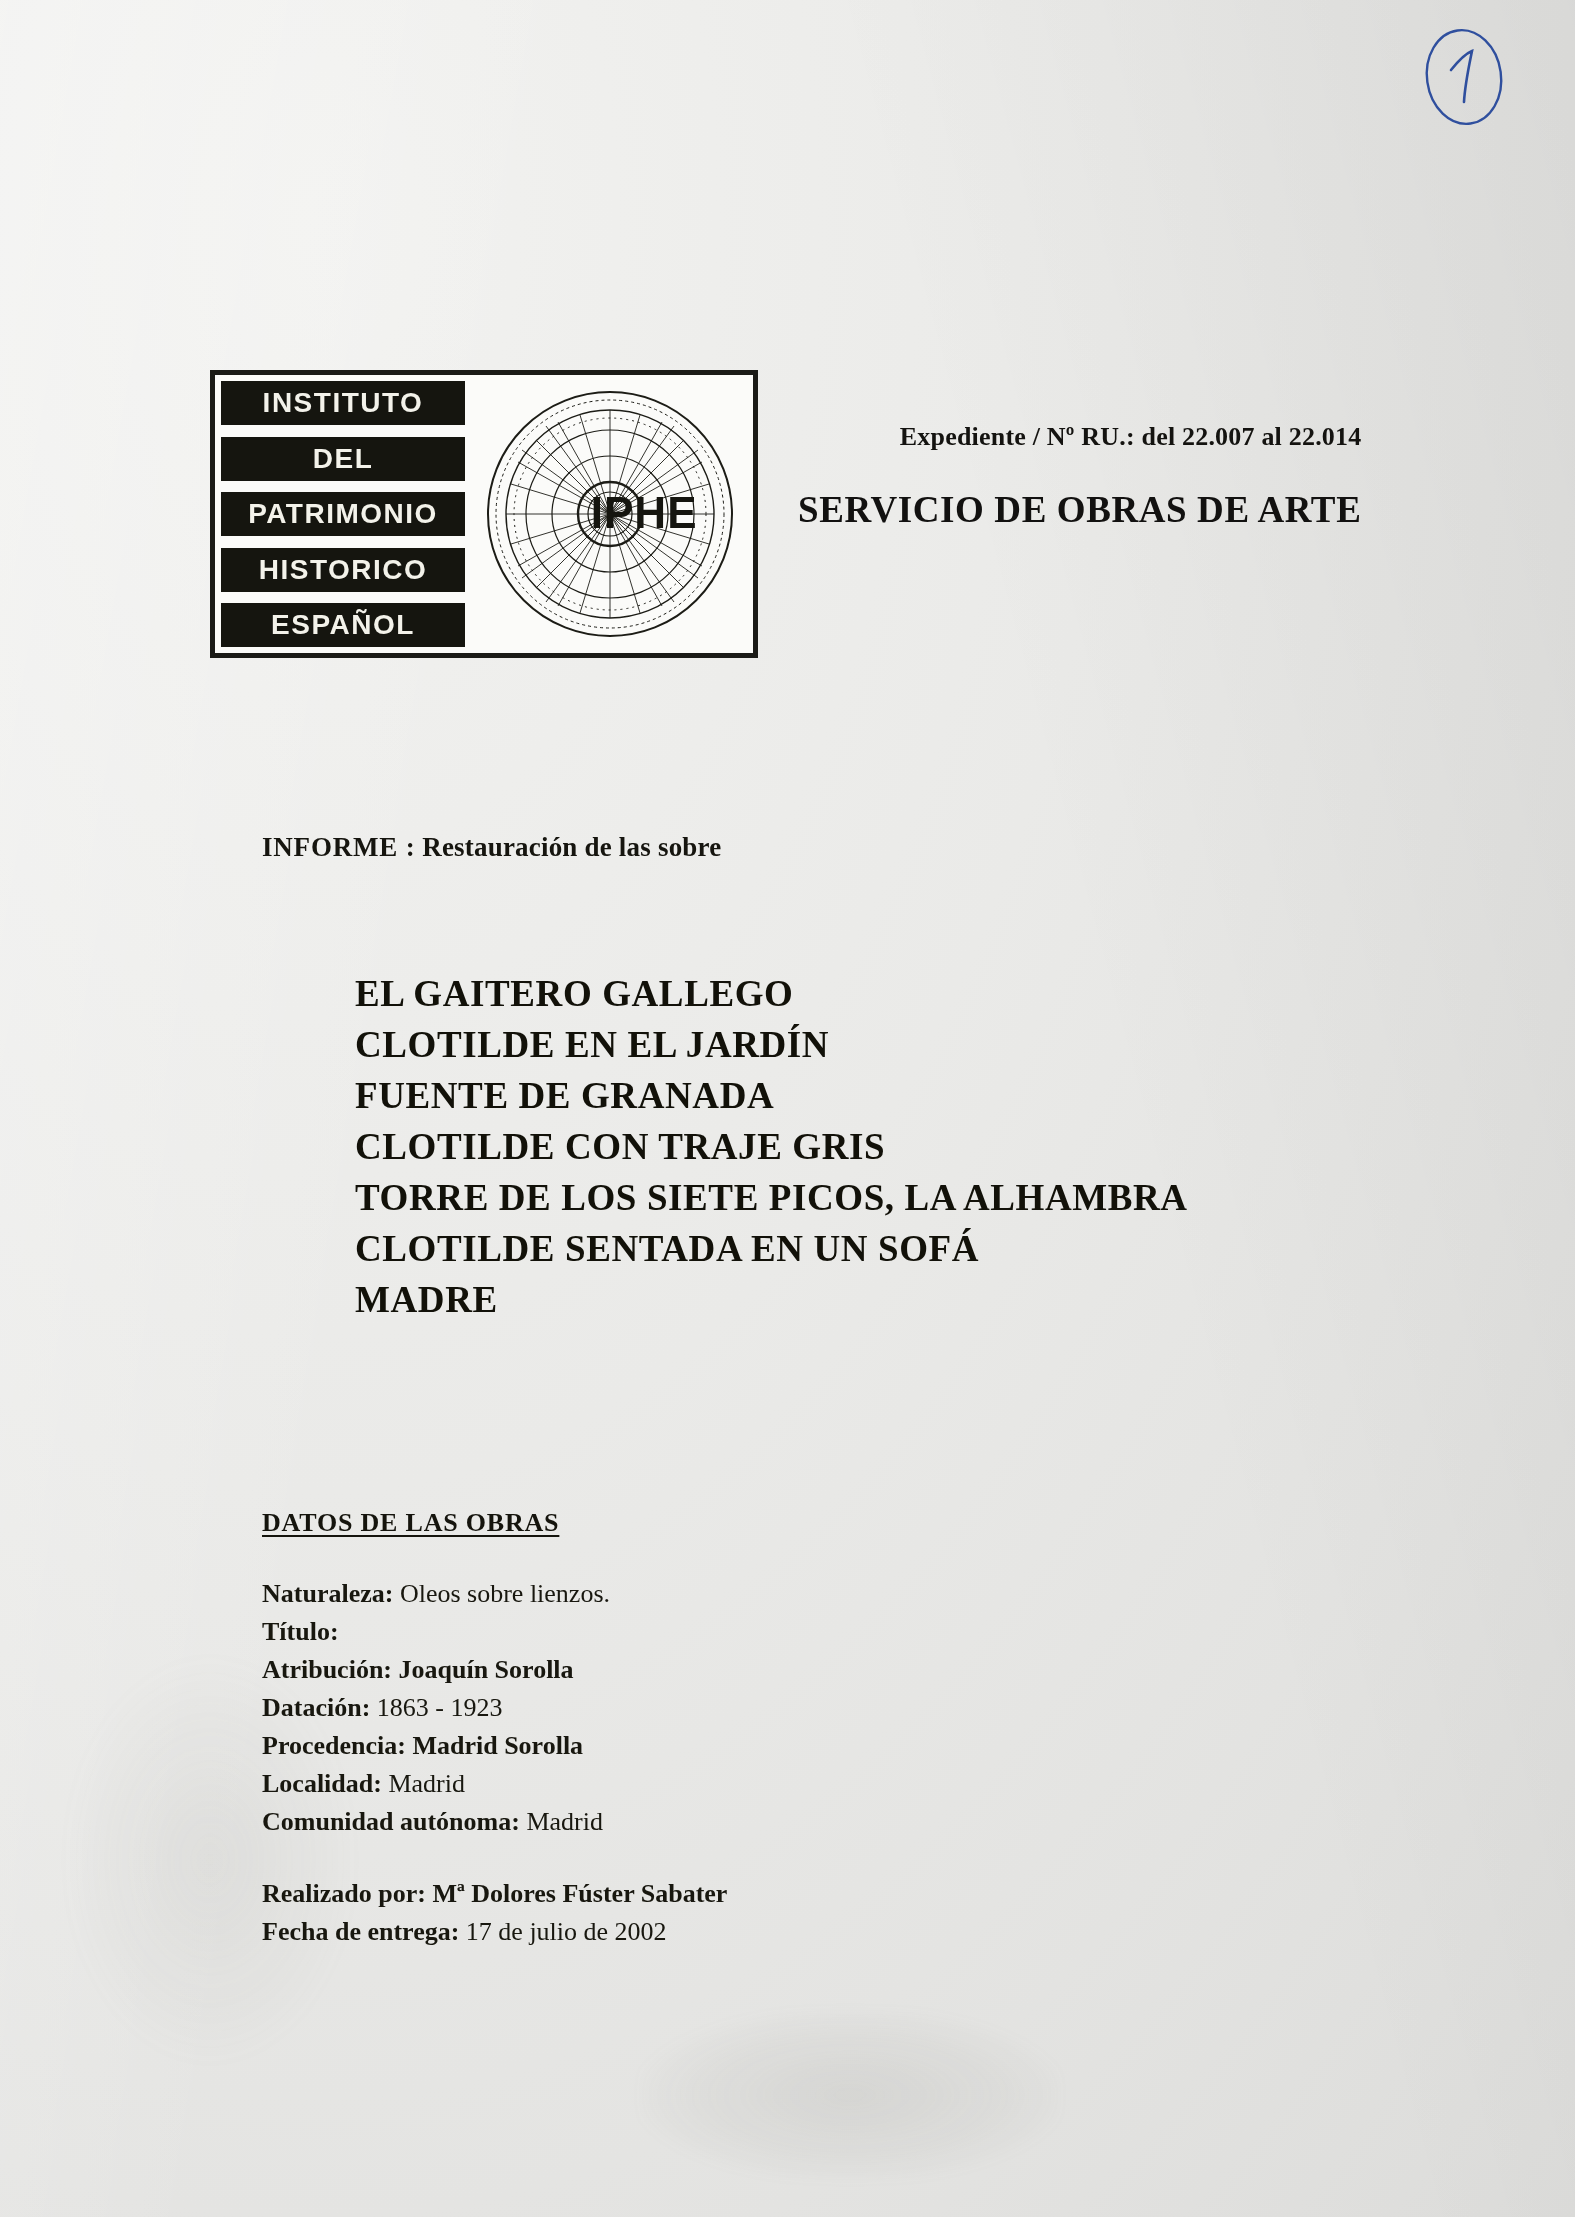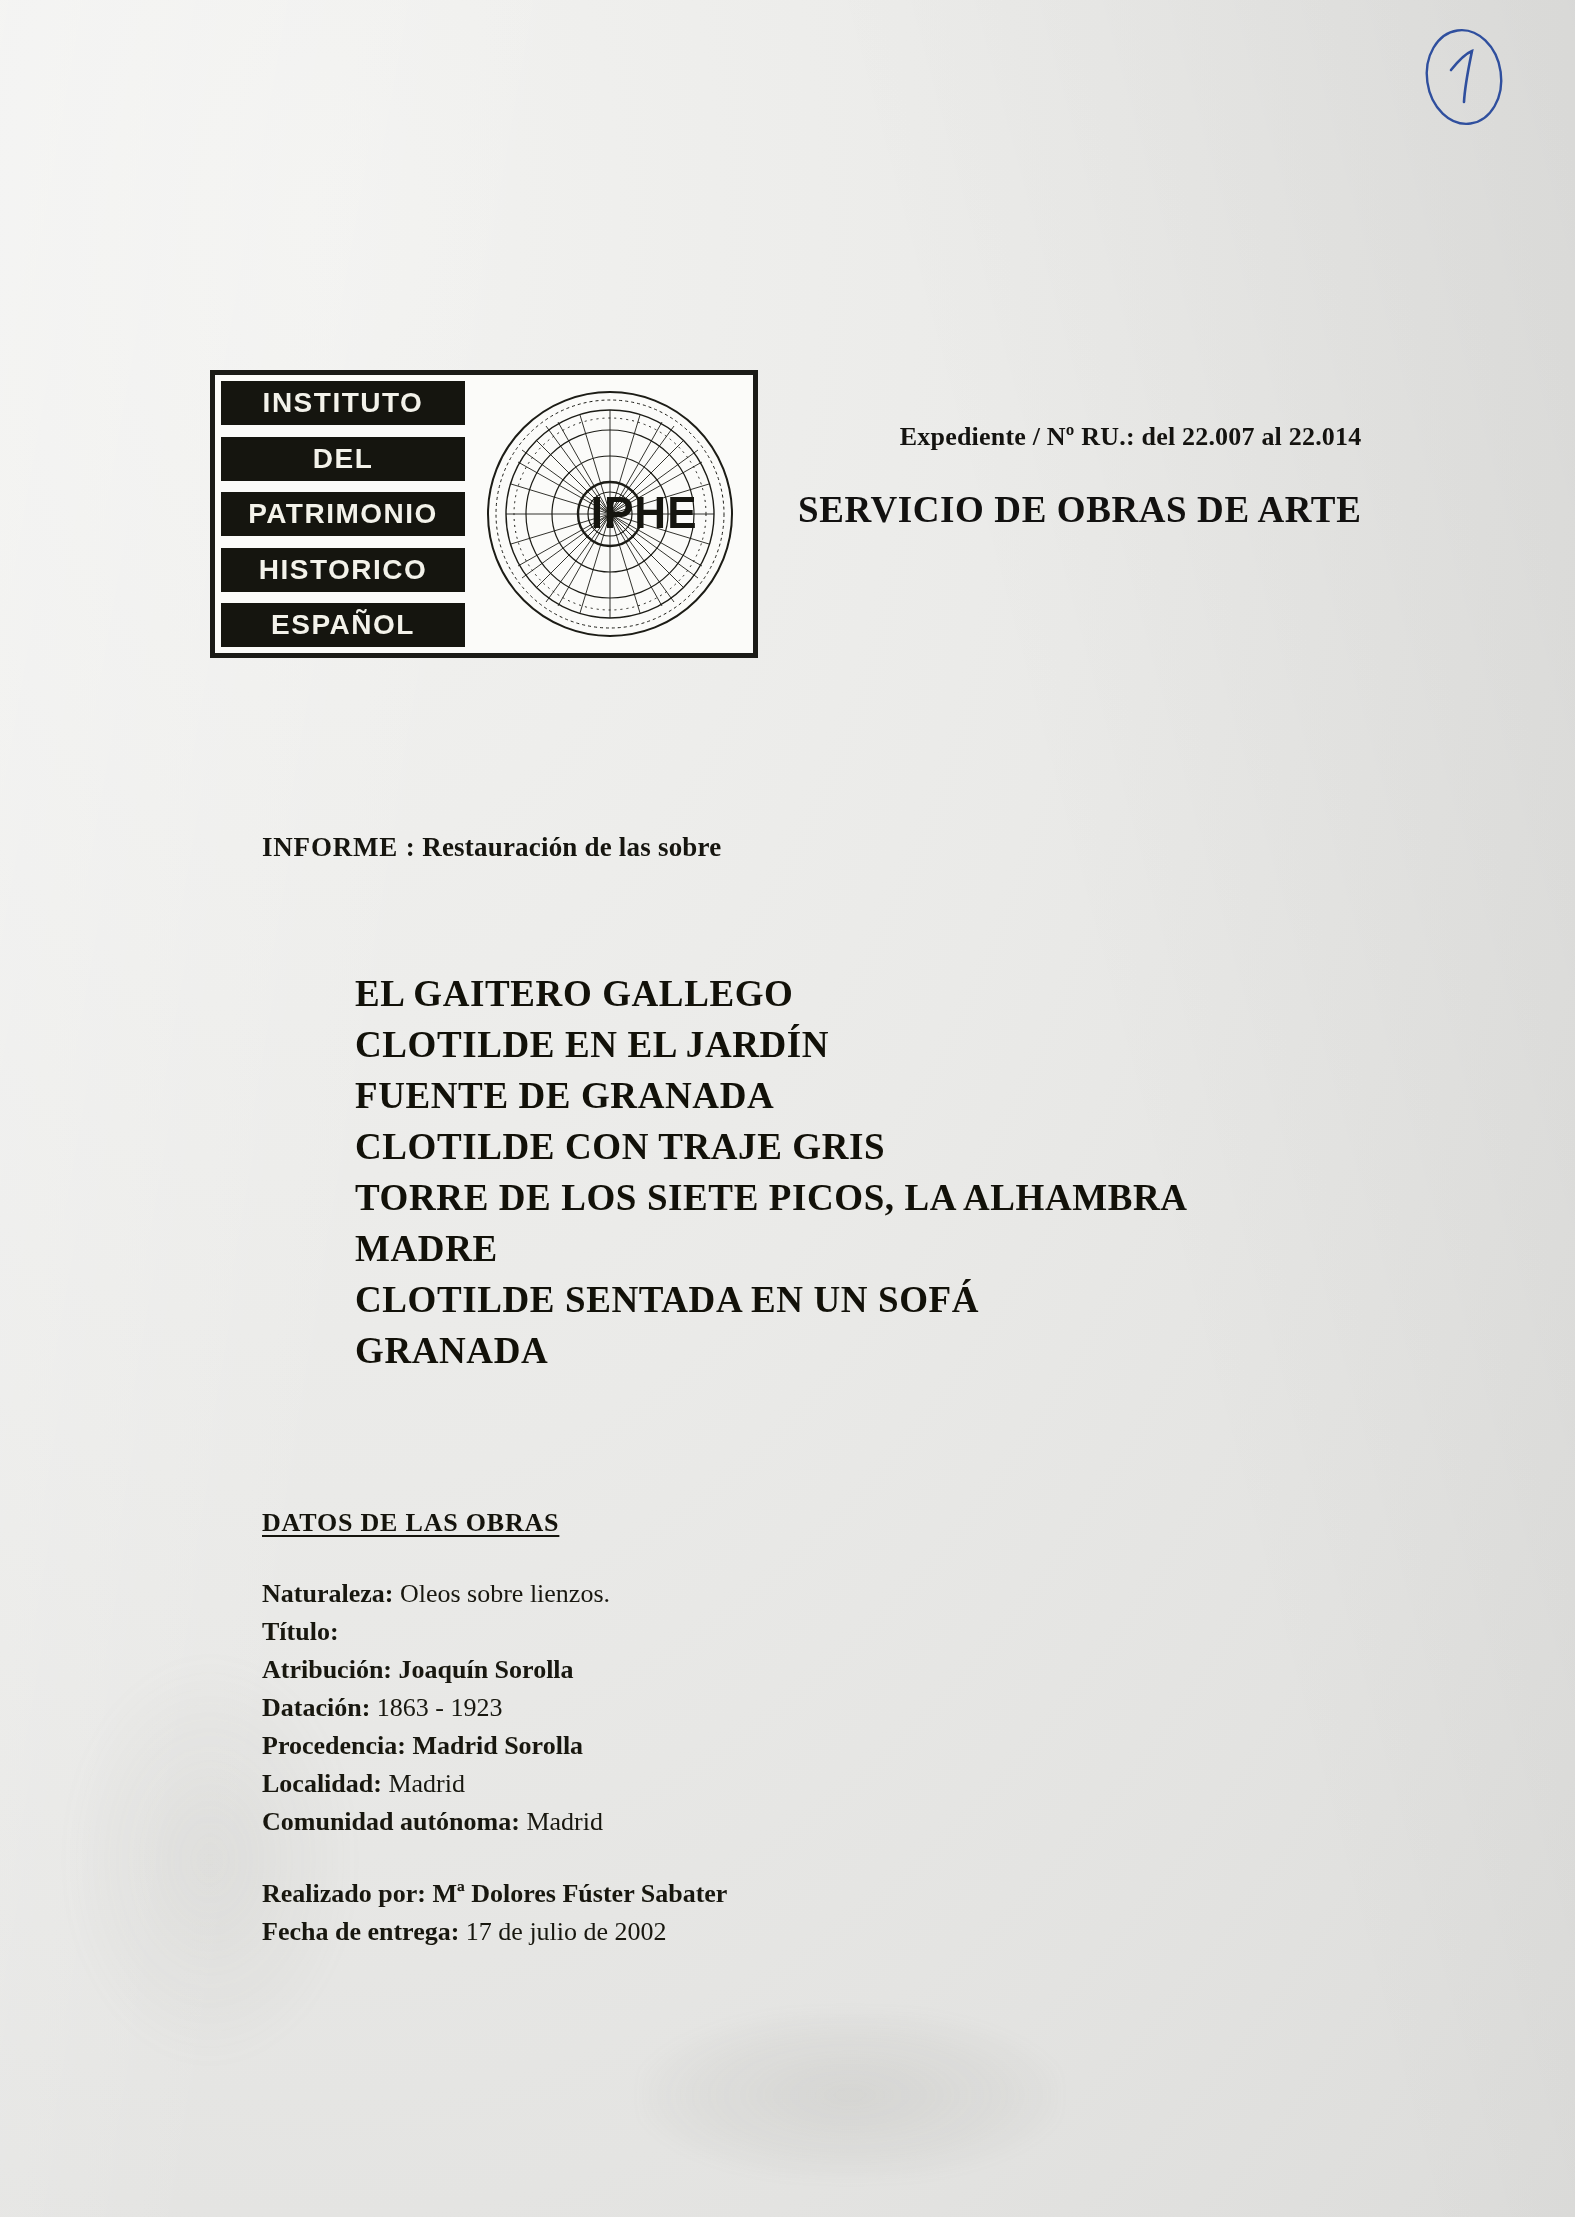--- a/index.html
+++ b/index.html
@@ -295,23 +295,22 @@
     <span class="lbl">INFORME :</span>
     <span class="val">Restauración de las sobre</span>
   </div>
 
   <div class="works">
     <div class="works-item">EL GAITERO GALLEGO</div>
     <div class="works-item">CLOTILDE EN EL JARDÍN</div>
     <div class="works-item">FUENTE DE GRANADA</div>
     <div class="works-item">CLOTILDE CON TRAJE GRIS</div>
     <div class="works-item">TORRE DE LOS SIETE PICOS, LA ALHAMBRA</div>
+    <div class="works-item">CLOTILDE SENTADA EN UN SOFÁ</div>
     <div class="works-item">MADRE</div>
-    <div class="works-item">CLOTILDE SENTADA EN UN SOFÁ</div>
-    <div class="works-item">GRANADA</div>
   </div>
 
   <div class="datos-heading">DATOS DE LAS OBRAS</div>
 
   <div class="datos-list">
     <div class="datos-row">
       <span class="k">Naturaleza:</span>
       <span class="v">Oleos sobre lienzos.</span>
     </div>
     <div class="datos-row">

